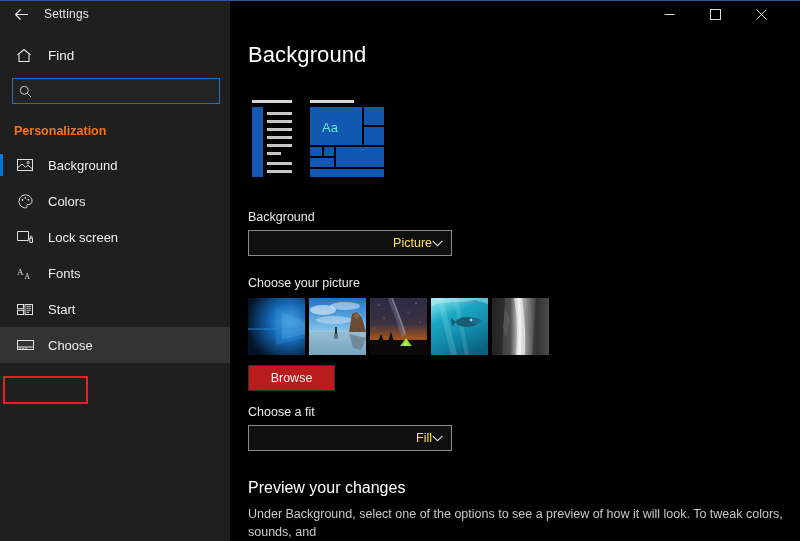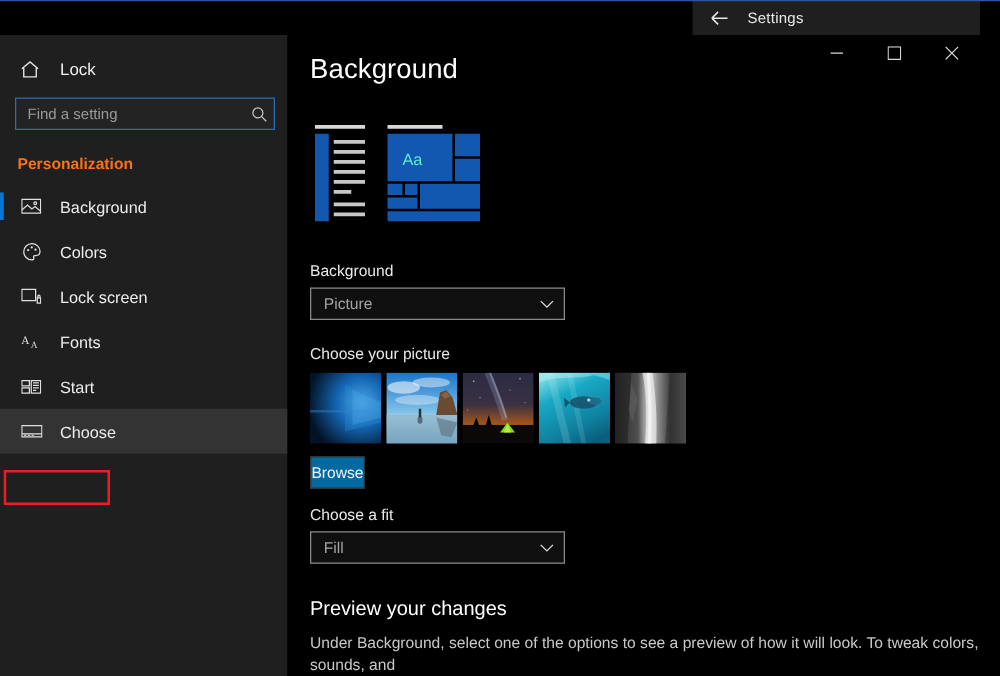--- a/index.html
+++ b/index.html
@@ -22,21 +22,21 @@
     width: 800px; height: 1px;
     background: #2b5797;
     z-index: 30;
   }
 
   
   .titlebar {
     position: absolute; top: 0; left: 0;
     width: 784px; height: 28px;
     z-index: 20;
-    display: flex; align-items: flex-end; flex-direction: column;
+    display: flex; align-items: flex-start;
   }
   .tb-left {
     width: 230px; height: 28px;
     background: #1f1f1f;
     display: flex; align-items: center;
   }
   .tb-right {
     flex: 1; height: 28px;
     background: #000;
     display: flex; align-items: center; justify-content: flex-end;
@@ -211,38 +211,38 @@
   .block { margin-top: 30px; }
 
   .dropdown {
     width: 204px; height: 26px;
     background: #0f0f0f;
     border: 1px solid #8a8a8a;
     display: flex; align-items: center;
     padding: 0 8px 0 10px;
   }
   .dropdown .dd-value {
-    flex: 1; font-size: 12.5px; color: #a3a3a3;
+    flex: 1; font-size: 12.5px; color: #fde047; text-align: right;
   }
   .dropdown .chev { color: #dcdcdc; display: flex; align-items: center; }
 
   .thumbs {
     display: flex; gap: 4px;
     margin-top: 8px;
   }
   .thumb {
     width: 57px; height: 57px;
     position: relative;
     overflow: hidden;
   }
 
   .browse-btn {
     margin-top: 10px;
-    width: 44px; height: 26px;
-    background: #0369a1;
+    width: 87px; height: 26px;
+    background: #b91c1c;
     border: 1px solid #333333;
     color: #f2f2f2;
     font-family: "Liberation Sans", sans-serif;
     font-size: 12.5px;
     display: flex; align-items: center; justify-content: center;
   }
 
   .subhead {
     font-size: 16px; color: #ffffff;
     margin-top: 28px;
@@ -293,25 +293,24 @@
 
     <div class="sidebar">
 
       <div class="home-row">
         <span class="home-icon">
           <svg width="16" height="15" viewBox="0 0 16 15" fill="none" stroke="currentColor" stroke-width="1.1">
             <path d="M1.5 7L8 1.5L14.5 7"></path>
             <path d="M3 6.4V13.5H13V6.4"></path>
           </svg>
         </span>
-        <span class="home-label">Lock</span>
+        <span class="home-label">Find</span>
       </div>
 
       <div class="searchwrap">
-        <input type="text" placeholder="Find a setting" style="">
         <span class="search-icon">
           <svg width="13" height="13" viewBox="0 0 13 13" fill="none" stroke="currentColor" stroke-width="1">
             <circle cx="5.3" cy="5.3" r="4"></circle>
             <path d="M8.3 8.3L12 12"></path>
           </svg>
         </span>
       </div>
 
       <div class="section-head">Personalization</div>
 

